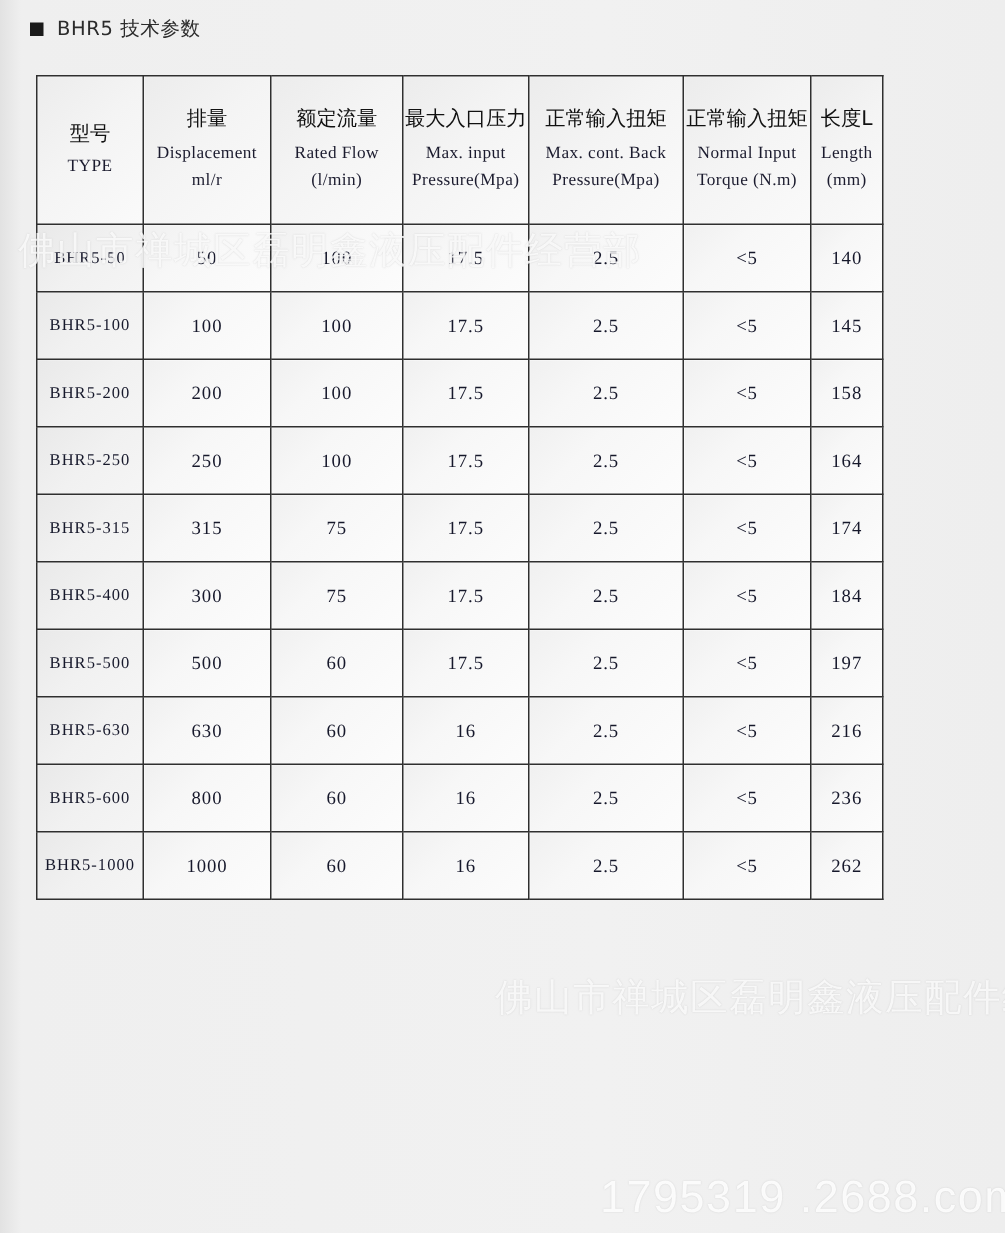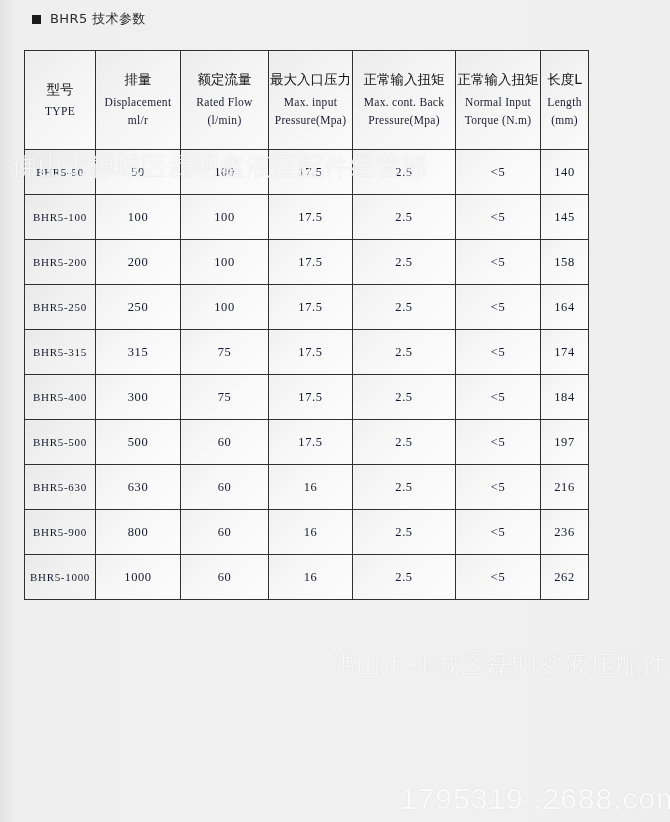--- a/index.html
+++ b/index.html
@@ -12,21 +12,21 @@
     height: 822px;
     overflow: hidden;
     background: linear-gradient(to right, #e2e2e2 0px, #efefef 14px, #f1f1f1 60%, #eeeeee 100%);
     font-family: "Liberation Serif", "DejaVu Serif", serif;
     position: relative;
   }
 
   
   #page-title {
     position: absolute;
-    left: 32px;
+    left: 20px;
     top: 10px;
     display: flex;
     align-items: center;
     gap: 9px;
     white-space: nowrap;
   }
   #page-title .bullet {
     width: 9px;
     height: 9px;
     background: #1a1a1a;
@@ -262,21 +262,21 @@
         <tr>
           <td class="col-type">BHR5-630</td>
           <td>630</td>
           <td>60</td>
           <td>16</td>
           <td>2.5</td>
           <td>&lt;5</td>
           <td>216</td>
         </tr>
         <tr>
-          <td class="col-type">BHR5-900</td>
+          <td class="col-type">BHR5-600</td>
           <td>800</td>
           <td>60</td>
           <td>16</td>
           <td>2.5</td>
           <td>&lt;5</td>
           <td>236</td>
         </tr>
         <tr>
           <td class="col-type">BHR5-1000</td>
           <td>1000</td>

